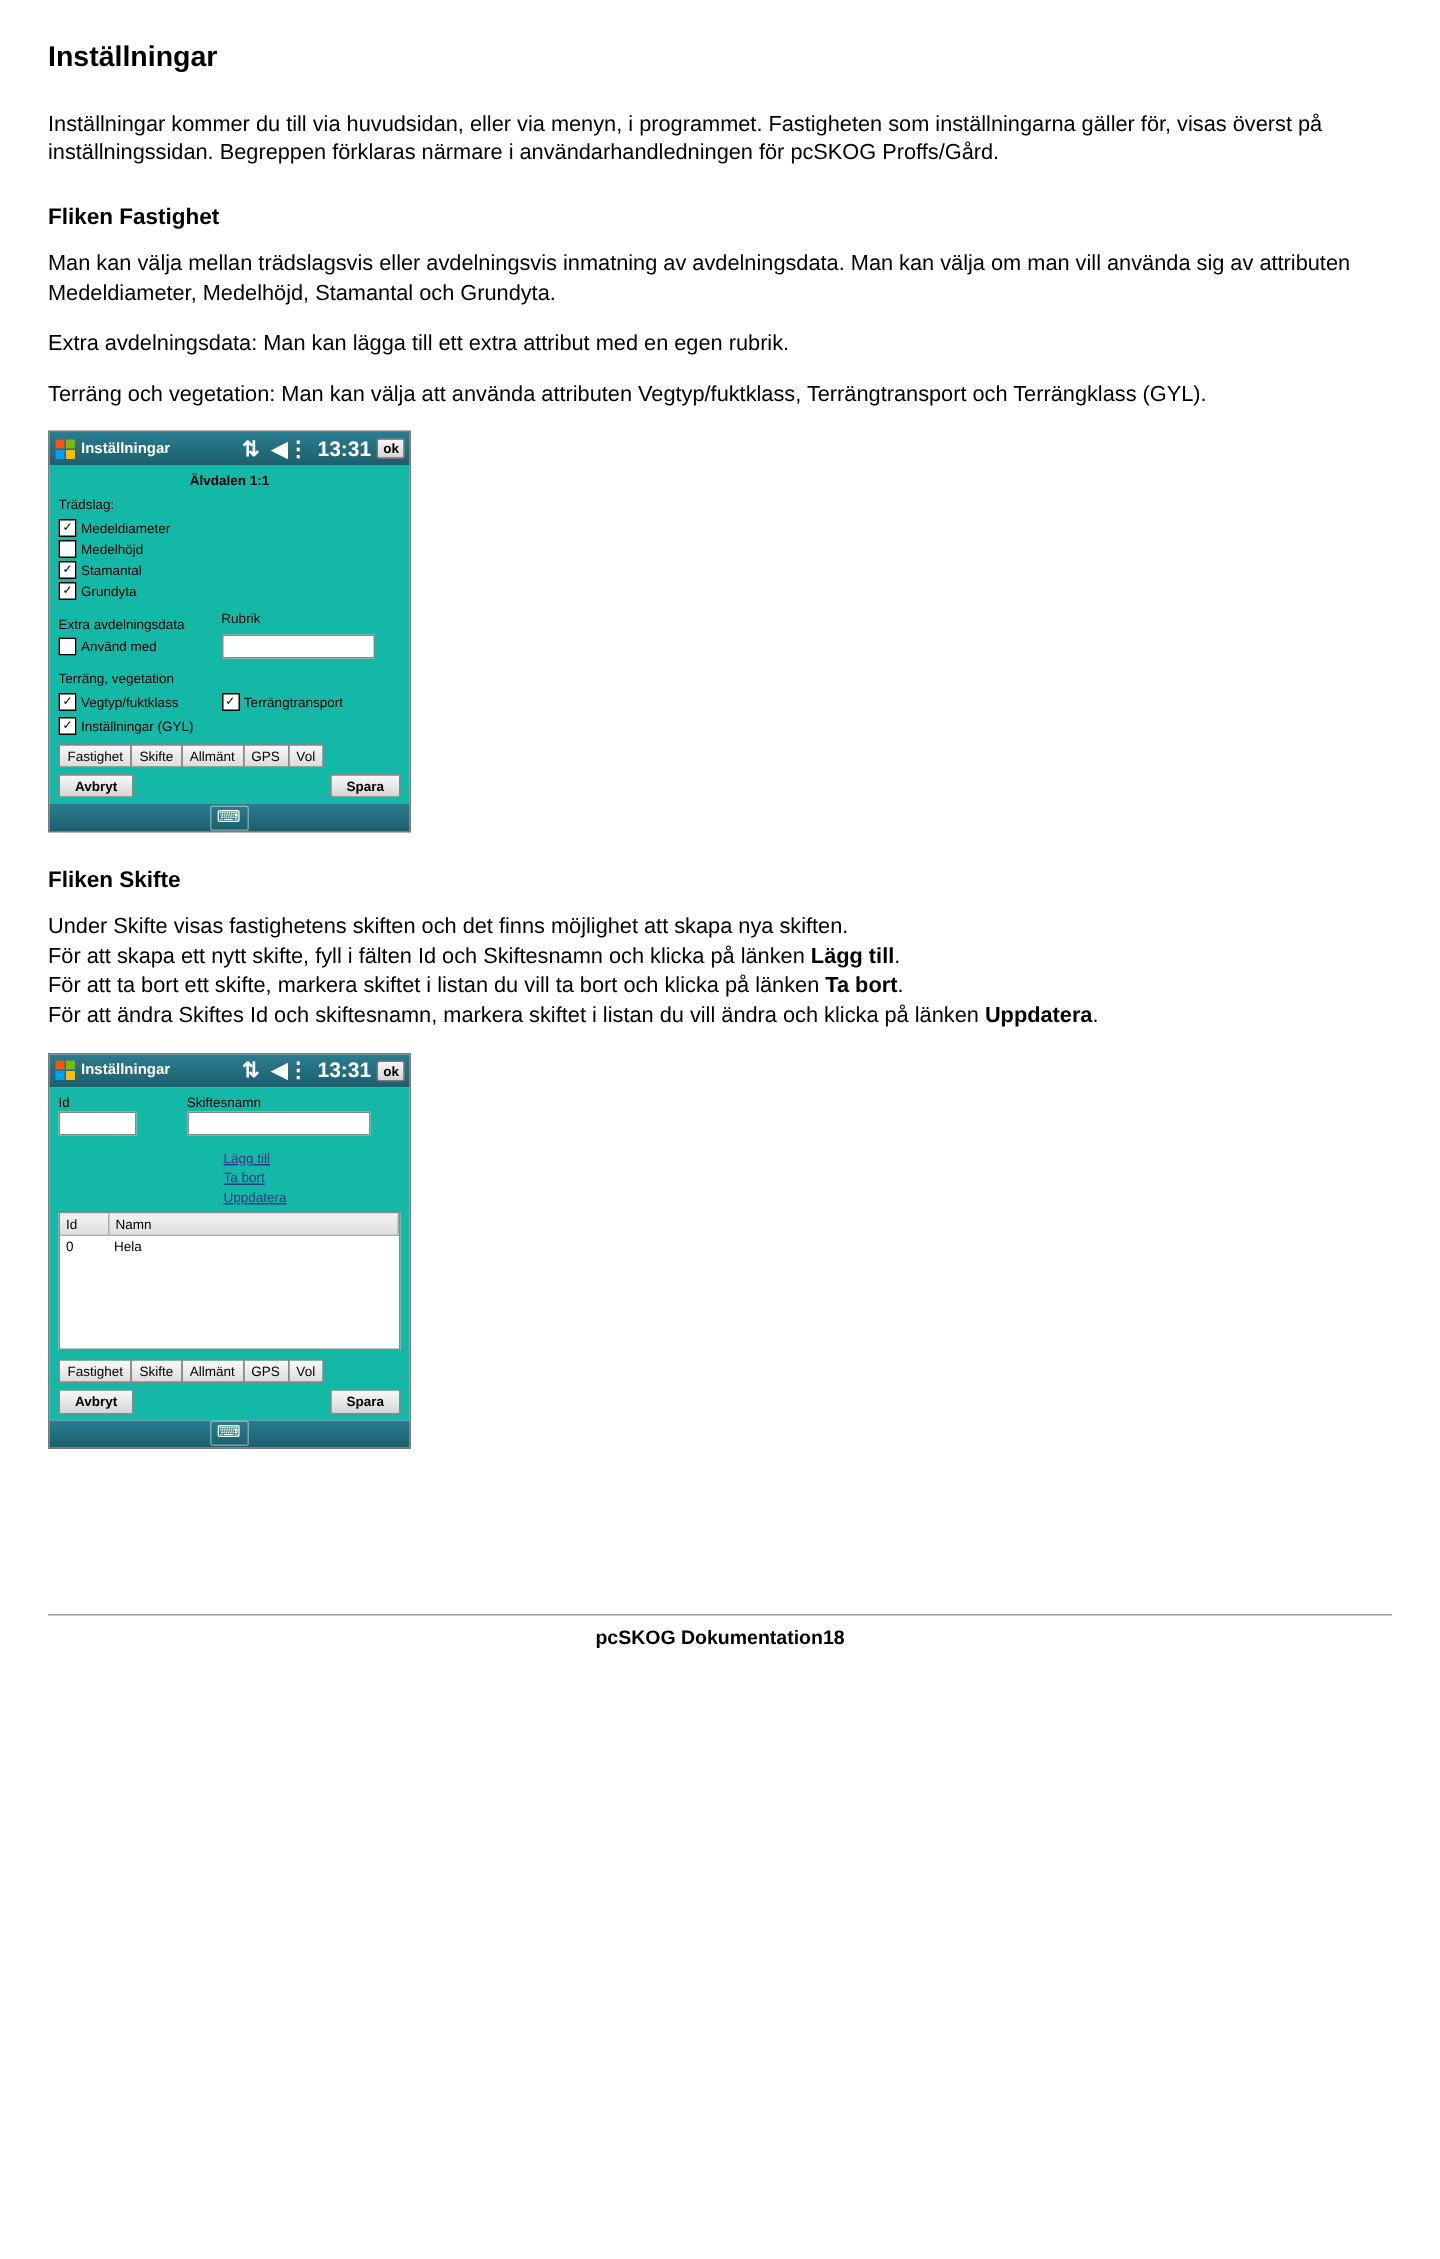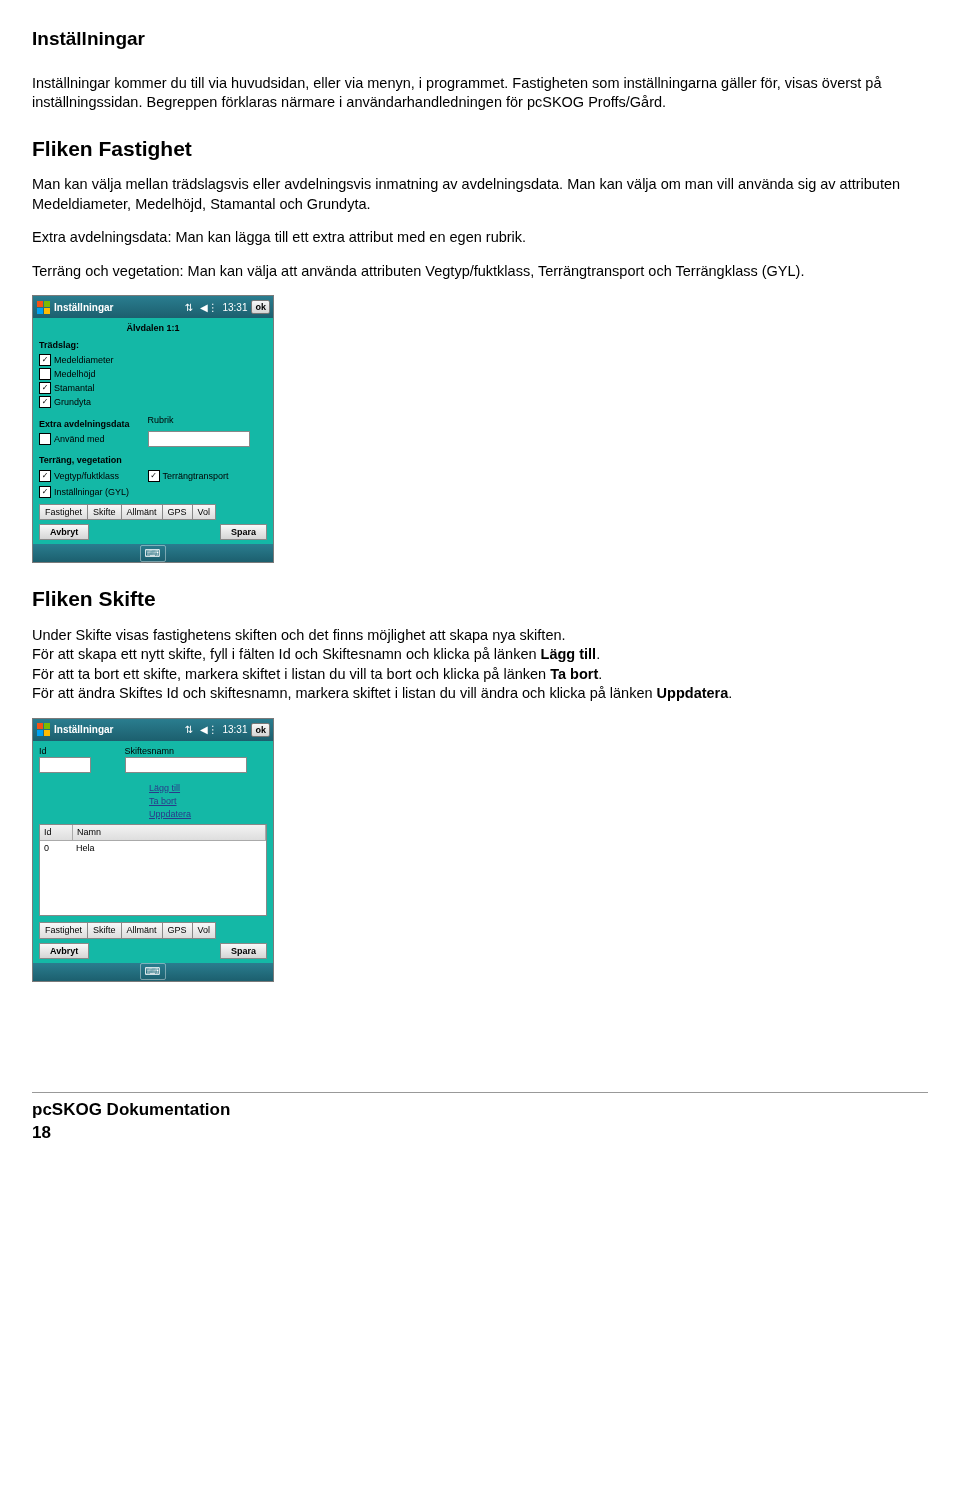--- a/index.html
+++ b/index.html
@@ -12,21 +12,21 @@
     width: 960px;
     box-sizing: border-box;
     background: #fff;
   }
   h1.page-title {
     font-size: 19px;
     font-weight: bold;
     margin: 0 0 22px 0;
   }
   h2.section {
-    font-size: 21px;
+    font-size: 15px;
     font-weight: bold;
     margin: 22px 0 12px 0;
   }
   p { margin: 0 0 14px 0; }
   strong { font-weight: bold; }
 
   
   .device {
     width: 240px;
     border: 1px solid #7a7a7a;
@@ -48,21 +48,21 @@
   }
   .titlebar .win-icon {
     width: 14px; height: 14px;
     margin-right: 4px;
     display: inline-flex; flex-wrap: wrap;
   }
   .titlebar .win-icon span { width:6px; height:6px; margin:0.5px; }
   .wc1{background:#f65314;} .wc2{background:#7cbb00;}
   .wc3{background:#00a1f1;} .wc4{background:#ffbb00;}
   .titlebar .spacer { flex:1; }
-  .titlebar .status { font-weight: normal; font-size:10px; }
+  .titlebar .status { font-weight: bold; font-size:14px; }
   .titlebar .status .statglyph { margin: 0 2px; }
   .ok-btn {
     background: linear-gradient(#f7f7f7,#d5d5d5);
     color:#000;
     border:1px solid #777;
     border-radius:2px;
     font-size:9px;
     padding:0 3px;
     margin-left:4px;
     font-weight:bold;
@@ -77,21 +77,21 @@
     display:inline-flex; align-items:center; justify-content:center;
     font-size:8px; line-height:1;
   }
   .radio { border-radius:50%; }
   .radio.on::after { content:""; width:5px; height:5px; background:#000; border-radius:50%; }
 
   .cols { display:flex; }
   .cols .col { flex:1; }
   .cols .col.right { flex:1.1; }
 
-  .boldlbl { font-weight:bold; margin-top:4px; margin-bottom:1px; }
+  .boldlbl { font-weight:normal; margin-top:4px; margin-bottom:1px; }
 
   
   .tabs { display:flex; margin-top:6px; }
   .tab {
     background: linear-gradient(#f9f9f9,#dcdcdc);
     border:1px solid #888;
     padding:1px 5px;
     font-size:9px;
     margin-right:-1px;
   }
@@ -138,21 +138,21 @@
   .grid-row div { padding:1px 4px; }
   .idcol { width:24px; }
   .namecol { flex:1; }
 
   
   .footer {
     border-top: 1px solid #999;
     margin-top: 110px;
     padding-top: 6px;
     display:flex; justify-content:center;
-    font-size:17px; font-weight:bold;flex-direction:column;
+    font-size:13px; font-weight:bold;
   }
 </style>
 </head>
 <body>
 
 <h1 class="page-title">Inställningar</h1>
 
 <p>Inställningar kommer du till via huvudsidan, eller via menyn, i programmet. Fastigheten som inställningarna gäller för, visas överst på inställningssidan. Begreppen förklaras närmare i användarhandledningen för pcSKOG Proffs/Gård.</p>
 
 <h2 class="section">Fliken Fastighet</h2>

